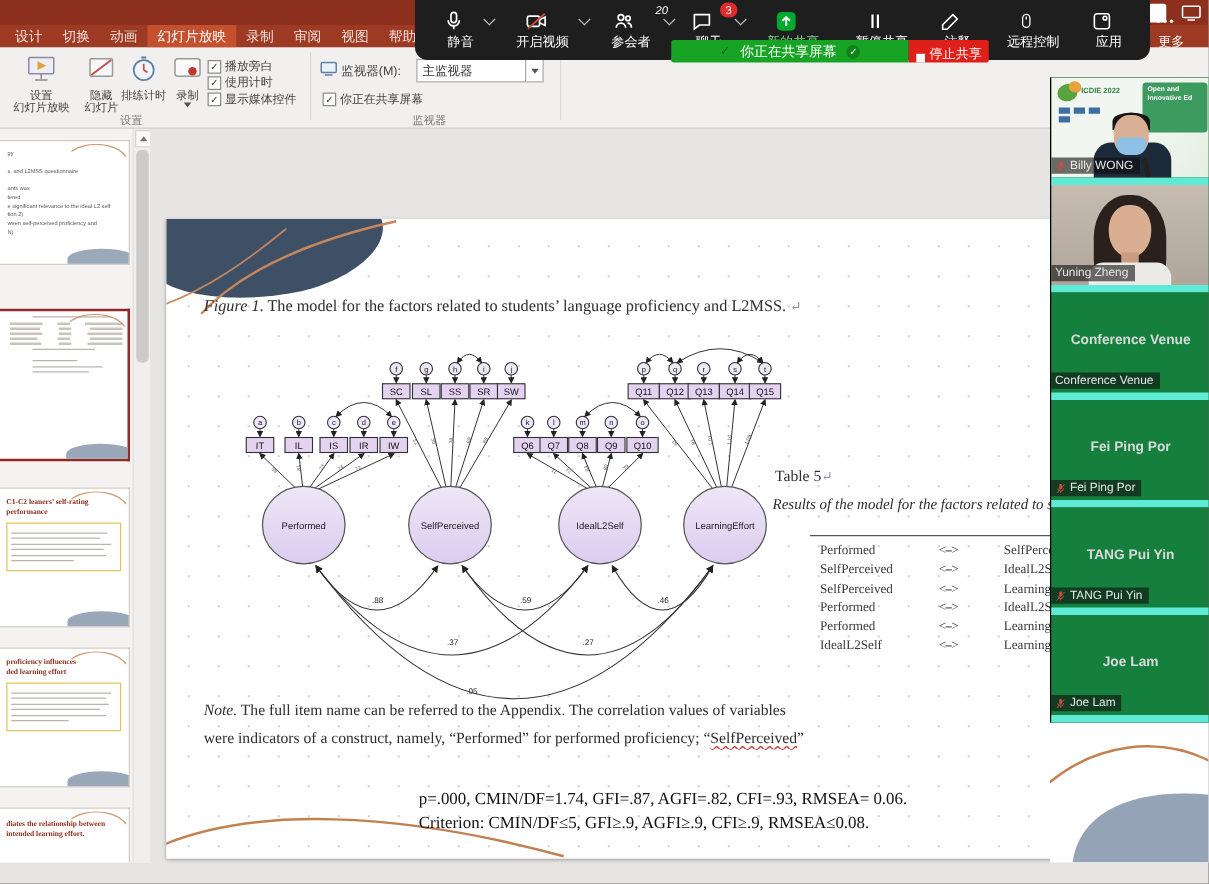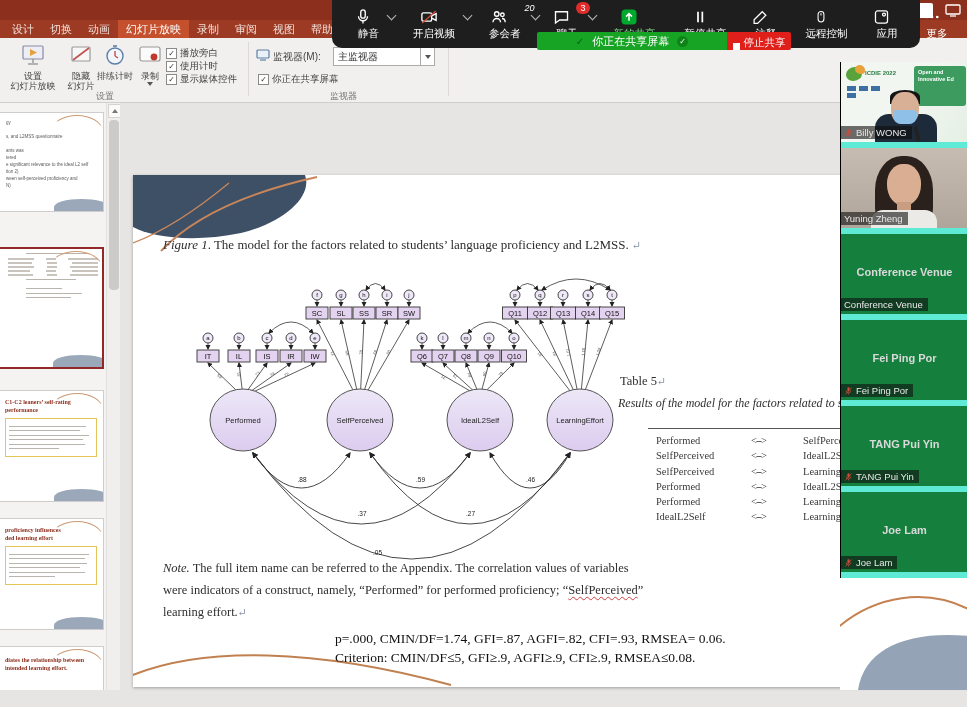--- a/index.html
+++ b/index.html
@@ -534,21 +534,20 @@
           <div class="t5row">
             <span class="c0">IdealL2Self</span>
             <span class="c1">&lt;--&gt;</span>
             <span class="c2">LearningEffort</span>
           </div>
         </div>
 
       <div class="noteblk serif" id="noteblk">
           <div><span class="i">Note.</span><span> The full item name can be referred to the Appendix. The correlation values of variables</span></div>
           <div><span>were indicators of a construct, namely, “Performed” for performed proficiency; “</span><span class="w">SelfPerceived</span><span>”</span></div>
-          <div><span>learning effort.</span><span class="pmark">↵</span></div>
         </div>
 
       <div class="stats serif">
         <div>p=.000, CMIN/DF=1.74, GFI=.87, AGFI=.82, CFI=.93, RMSEA= 0.06.</div>
         <div>Criterion: CMIN/DF≤5, GFI≥.9, AGFI≥.9, CFI≥.9, RMSEA≤0.08.</div>
       </div>
     </div>
   </div>
 
   <div class="overflow-right">

